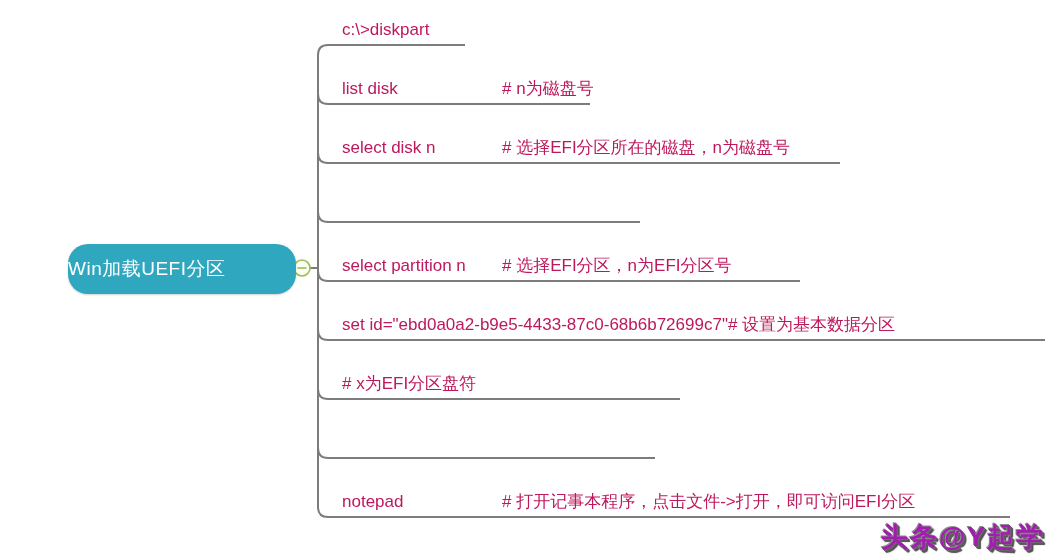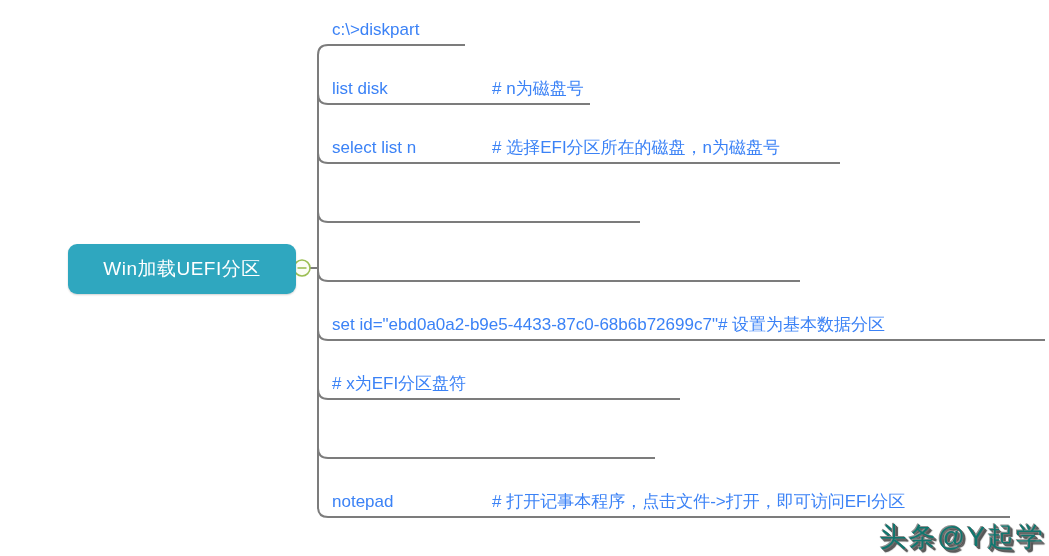--- a/index.html
+++ b/index.html
@@ -1,25 +1,25 @@
 <!DOCTYPE html>
 <html><head>
 <meta charset="utf-8">
 <style>
   html,body{margin:0;padding:0;background:#ffffff}
   body{font-family:"Liberation Sans","DejaVu Sans",sans-serif;}
   .canvas{position:relative;width:1049px;height:556px;background:#ffffff;overflow:hidden}
   .lines{position:absolute;left:0;top:0}
-  .root{position:absolute;left:68px;top:244px;width:228px;height:50px;border-radius:9px;
-        display:flex;align-items:center;justify-content:center;
+  .root{position:absolute;left:68px;top:244px;width:228px;height:50px;border-radius:20px;
+        display:flex;align-items:center;
         color:#ffffff;font-size:19px;letter-spacing:.5px;box-shadow:0 1px 2px rgba(0,0,0,.18)}
-  .row{position:absolute;left:332px;display:flex;font-size:17px;color:#3b82f6;
+  .row{position:absolute;left:342px;display:flex;font-size:17px;color:#be185d;
        white-space:pre;line-height:22px}
   .cmd{min-width:160px}
-  .wm{position:absolute;right:4px;bottom:1px;font-size:27px;font-weight:normal;color:#0f766e;
+  .wm{position:absolute;right:4px;bottom:1px;font-size:27px;font-weight:bold;color:#a21caf;
       letter-spacing:2px;
       text-shadow:-1px -1px 0 #8f8f8f,1px 1px 0 #6b6b6b,2px 2px 0 #585858,3px 3px 1px #4c4c4c}
 </style>
 </head>
 <body>
 
 <div class="canvas">
 
   <svg class="lines" width="1049" height="556" viewBox="0 0 1049 556">
 
@@ -47,21 +47,24 @@
     <span>Win加载UEFI分区</span>
   </div>
 
   <div class="row" style="top:19px">
     <span class="cmd">c:\&gt;diskpart</span><span class="cmt"></span>
   </div>
   <div class="row" style="top:78px">
     <span class="cmd">list disk</span><span class="cmt"># n为磁盘号</span>
   </div>
   <div class="row" style="top:137px">
-    <span class="cmd">select list n</span><span class="cmt"># 选择EFI分区所在的磁盘，n为磁盘号</span>
+    <span class="cmd">select disk n</span><span class="cmt"># 选择EFI分区所在的磁盘，n为磁盘号</span>
+  </div>
+  <div class="row" style="top:255px">
+    <span class="cmd">select partition n</span><span class="cmt"># 选择EFI分区，n为EFI分区号</span>
   </div>
   <div class="row" style="top:314px">
     <span class="cmd">set id="ebd0a0a2-b9e5-4433-87c0-68b6b72699c7"</span><span class="cmt"># 设置为基本数据分区</span>
   </div>
   <div class="row" style="top:373px">
     <span class="cmt"># x为EFI分区盘符</span>
   </div>
   <div class="row" style="top:491px">
     <span class="cmd">notepad</span><span class="cmt"># 打开记事本程序，点击文件-&gt;打开，即可访问EFI分区</span>
   </div>

